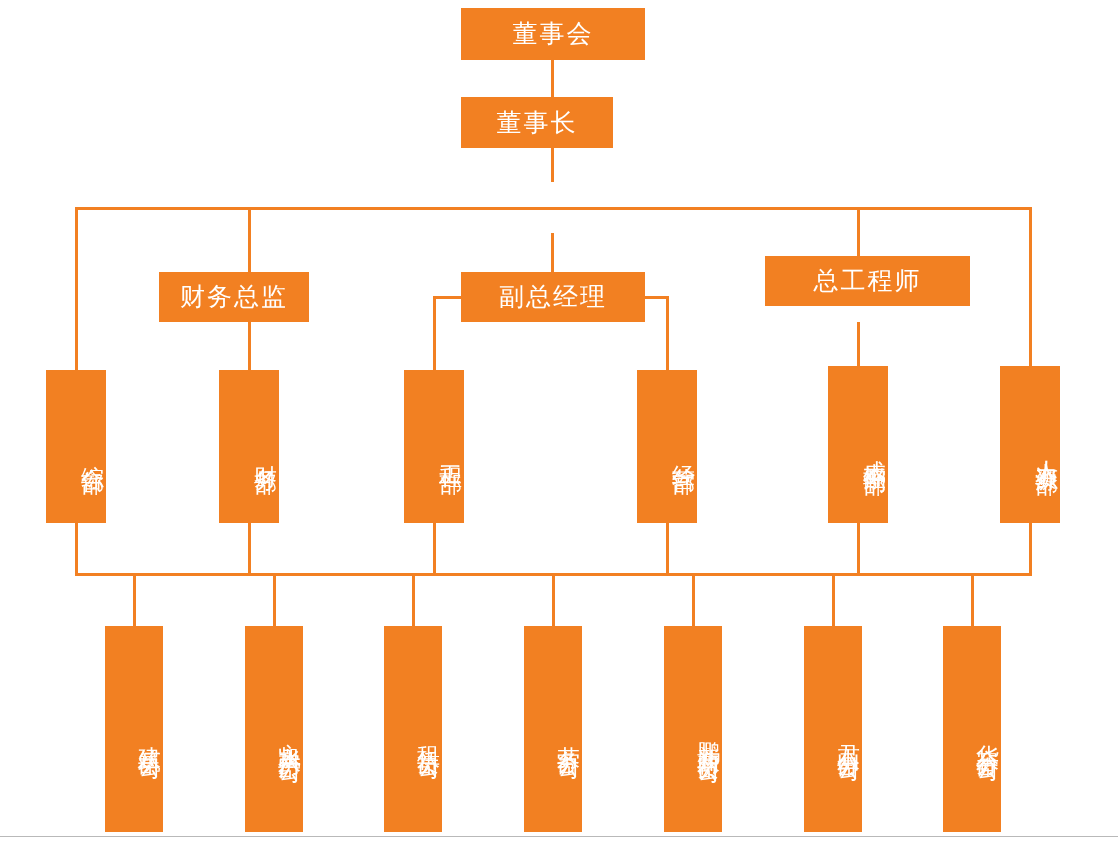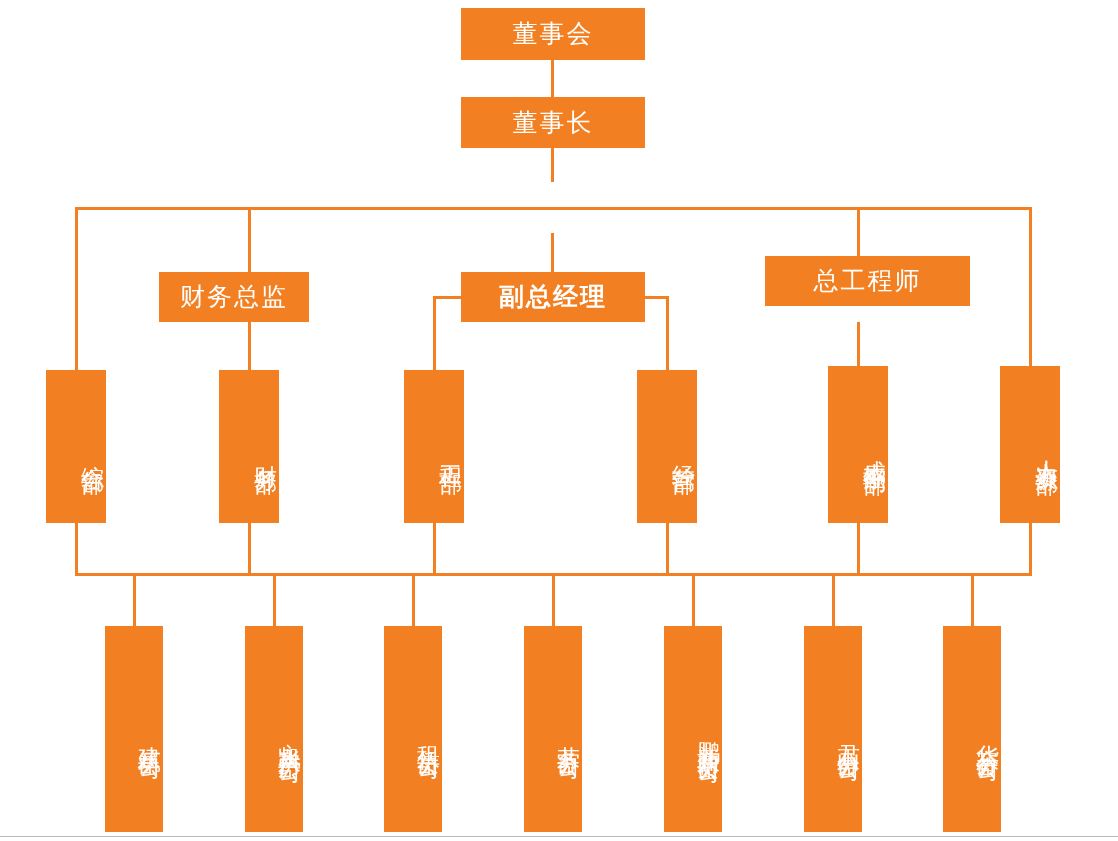--- a/index.html
+++ b/index.html
@@ -108,30 +108,30 @@
   <div class="line vline" style="left:412px; top:573px; height:53px;"></div>
   <div class="line vline" style="left:552px; top:573px; height:53px;"></div>
   <div class="line vline" style="left:692px; top:573px; height:53px;"></div>
   <div class="line vline" style="left:832px; top:573px; height:53px;"></div>
   <div class="line vline" style="left:971px; top:573px; height:53px;"></div>
 
   <div class="node horiz" style="left:461px; top:8px; width:184px; height:52px;">
     <span>董事会</span>
   </div>
 
-  <div class="node horiz" style="left:461px; top:97px; width:184px; height:51px;text-align:right;">
+  <div class="node horiz" style="left:461px; top:97px; width:152px; height:51px;text-align:right;">
     <span>董事长</span>
   </div>
 
 
   <div class="node horiz" style="left:159px; top:272px; width:150px; height:50px;">
     <span>财务总监</span>
   </div>
 
-  <div class="node horiz" style="left:461px; top:272px; width:184px; height:50px;font-weight:bold;">
+  <div class="node horiz" style="left:461px; top:272px; width:184px; height:50px;">
     <span>副总经理</span>
   </div>
 
   <div class="node horiz" style="left:765px; top:256px; width:205px; height:50px;">
     <span>总工程师</span>
   </div>
 
   <div class="node vert" style="left:46px; top:370px; width:60px; height:153px;">
     <span>综合部</span>
   </div>

